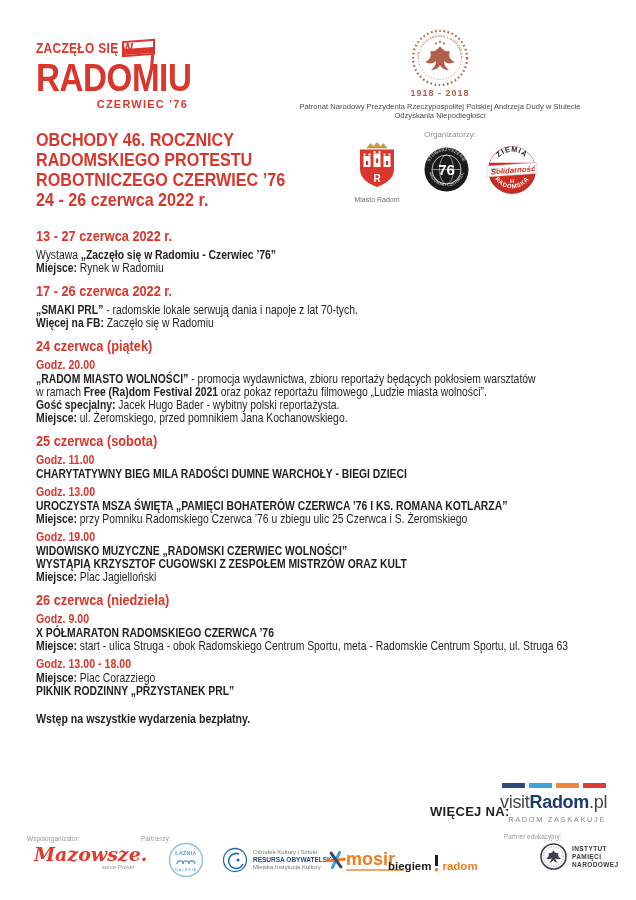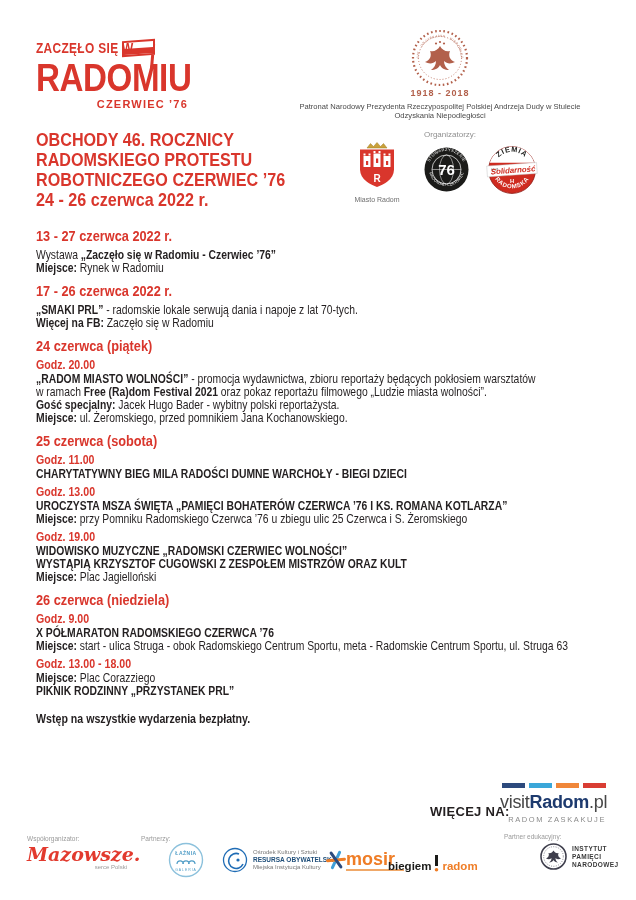--- a/index.html
+++ b/index.html
@@ -47,21 +47,21 @@
   .more-label{position:absolute;left:430px;top:804px;font-size:13px;font-weight:bold;color:#231f20;letter-spacing:.3px;}
   .vr{position:absolute;left:500px;top:783px;width:106px;text-align:right;}
   .vr-bars{display:flex;gap:4px;justify-content:flex-end;}
   .vr-bars span{display:block;width:23px;height:4.5px;}
   .vr-text{font-size:18px;margin-top:4px;color:#474747;letter-spacing:-.3px;}
   .vr-text .radom{font-weight:bold;color:#1d3a6e;}
   .vr-tag{font-size:7.5px;color:#8a8a8a;letter-spacing:1.6px;margin-top:2px;}
 
   
   .strip-label{position:absolute;font-size:6.5px;color:#9a9a9a;}
-  .mazowsze{position:absolute;left:27px;top:844px;width:100px;}
+  .mazowsze{position:absolute;left:34px;top:844px;width:100px;}
   .mazowsze .name{font-family:"DejaVu Serif",serif;font-style:italic;font-weight:bold;
                   color:#e23a2e;font-size:19px;line-height:20px;}
   .mazowsze .sub{font-size:6px;color:#9a9a9a;text-align:right;margin-top:0px;}
   .laznia{position:absolute;left:168px;top:842px;}
   .resursa{position:absolute;left:222px;top:847px;display:flex;align-items:center;gap:5px;}
   .resursa .txt div{font-size:6px;color:#777;line-height:7.5px;}
   .resursa .txt .mid{font-weight:bold;color:#1f4e79;font-size:6.5px;}
   .mosir{position:absolute;left:326px;top:850px;display:flex;align-items:flex-start;gap:0;justify-content:flex-end;}
   .mosir .word{font-size:18px;font-weight:bold;color:#ef7d26;line-height:18px;}
   .mosir-line{width:58px;height:1.5px;background:#f0a868;margin-top:1px;}

